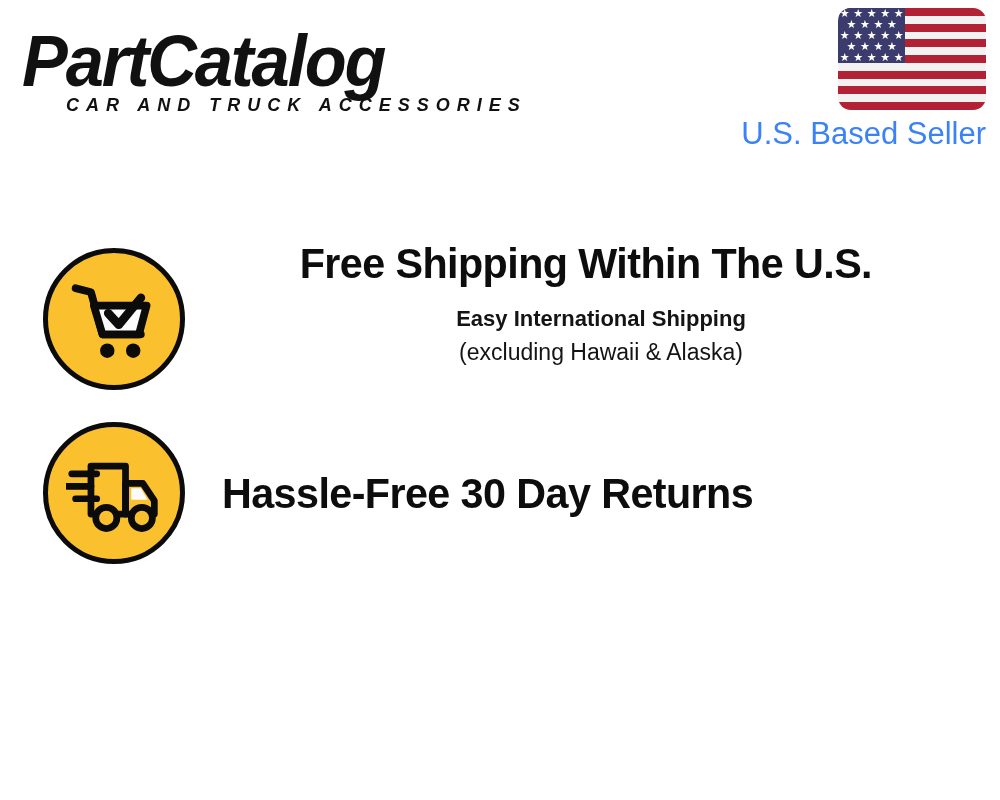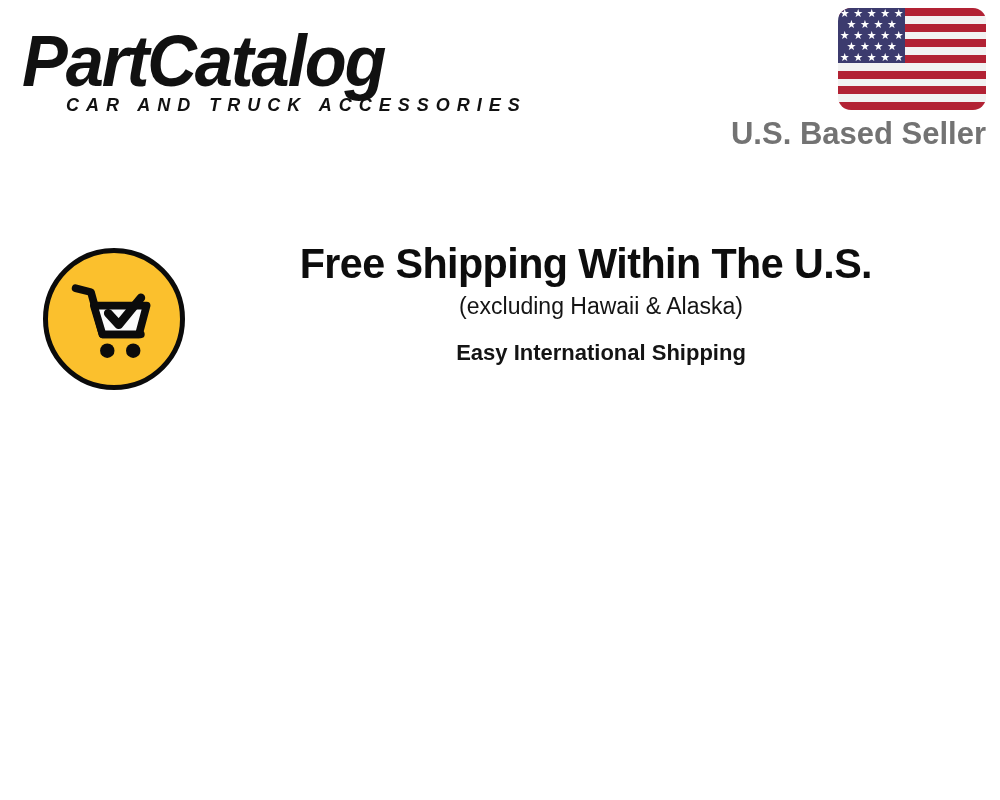--- a/index.html
+++ b/index.html
@@ -95,24 +95,24 @@
     color: #FFFFFF;
     font-size: 11px;
     line-height: 11px;
     transform: translate(-50%, -50%);
     pointer-events: none;
   }
   #seller-label {
     display: block;
     margin-top: 2px;
     font-family: "Liberation Sans", sans-serif;
-    font-weight: bold;
+    font-weight: normal;
     font-size: 31px;
     line-height: 36px;
-    color: #737373;
+    color: #3b82f6;
     letter-spacing: 0px;
     white-space: nowrap;
   }
 
   
   .feature-row {
     position: absolute;
     left: 0;
     width: 1000px;
   }
@@ -242,20 +242,42 @@
       <svg viewBox="0 0 100 100" xmlns="http://www.w3.org/2000/svg">
         <path d="M10 18 L26 22 L38 66 L78 66" fill="none" stroke="#0B0B0B" stroke-width="8" stroke-linecap="round" stroke-linejoin="round"></path>
         <path d="M29 36 L84 36 L76 66 L38 66 Z" fill="#FAFAFA" stroke="#0B0B0B" stroke-width="8" stroke-linejoin="round"></path>
         <path d="M44 44 L55 56 L78 28" fill="none" stroke="#0B0B0B" stroke-width="9" stroke-linecap="round" stroke-linejoin="round"></path>
         <circle cx="43" cy="83" r="7.5" fill="#0B0B0B"></circle>
         <circle cx="70" cy="83" r="7.5" fill="#0B0B0B"></circle>
       </svg>
     </div>
     <div class="text-col">
       <div class="feature-heading" id="shipping-heading">Free Shipping Within The U.S.</div>
+      <div class="feature-sub strong" id="intl-heading">Easy International Shipping</div>
       <div class="feature-sub" id="shipping-note">(excluding Hawaii &amp; Alaska)</div>
-      <div class="feature-sub strong" id="intl-heading">Easy International Shipping</div>
-    </div>
-  </div>
-
+    </div>
+  </div>
+
+  <div class="feature-row" id="row-returns">
+    <div class="icon-badge">
+      <svg viewBox="0 0 100 100" xmlns="http://www.w3.org/2000/svg">
+
+        <path d="M6 30 L32 30" stroke="#0B0B0B" stroke-width="7" stroke-linecap="round"></path>
+        <path d="M1 43 L26 43" stroke="#0B0B0B" stroke-width="7" stroke-linecap="round"></path>
+        <path d="M10 56 L32 56" stroke="#0B0B0B" stroke-width="7" stroke-linecap="round"></path>
+
+        <path d="M26 22 L62 22 L62 72 L26 72 Z" fill="none" stroke="#0B0B0B" stroke-width="7" stroke-linejoin="round"></path>
+
+        <path d="M62 40 L80 40 L92 58 L92 72 L62 72 Z" fill="none" stroke="#0B0B0B" stroke-width="7" stroke-linejoin="round"></path>
+
+        <path d="M68 45 L78 45 L85 57 L68 57 Z" fill="#FCFCFC"></path>
+
+        <circle cx="42" cy="76" r="11" fill="#FBC02D" stroke="#0B0B0B" stroke-width="7"></circle>
+        <circle cx="79" cy="76" r="11" fill="#FBC02D" stroke="#0B0B0B" stroke-width="7"></circle>
+      </svg>
+    </div>
+    <div class="text-col">
+      <div class="feature-heading">Hassle-Free 30 Day Returns</div>
+    </div>
+  </div>
 
 
 </div>
 
 </body></html>

